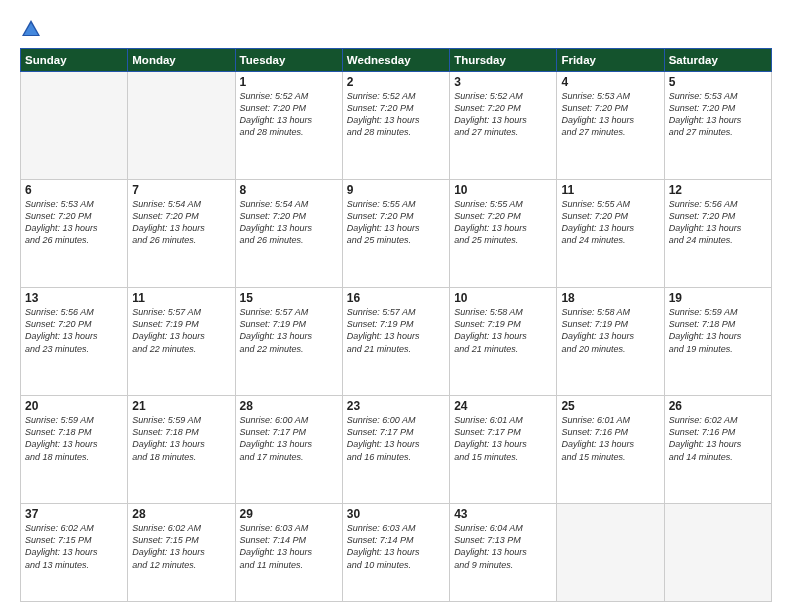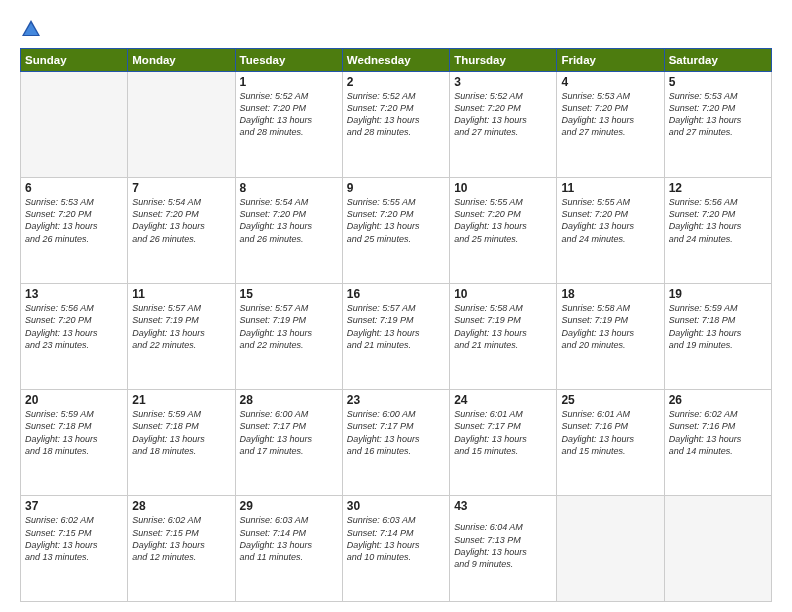--- a/index.html
+++ b/index.html
@@ -61,21 +61,21 @@
       color: #444;
     }
     .calendar {
       flex: 1;
       border: 1px solid #ccc;
       border-collapse: collapse;
       width: 100%;
       table-layout: fixed;
     }
     .calendar th {
-      background: #4d7c0f;
+      background: #14532d;
       color: #fff;
       font-size: 11.5px;
       font-weight: bold;
       padding: 5px 4px;
       text-align: left;
       border: 1px solid #2255aa;
     }
     .calendar td {
       border: 1px solid #ccc;
       vertical-align: top;
@@ -357,21 +357,21 @@
           </td>
           <td>
             <span class="day-num">30</span>
             <div class="day-info" style="white-space: pre-line;">Sunrise: 6:03 AM
 Sunset: 7:14 PM
 Daylight: 13 hours
 and 10 minutes.</div>
           </td>
           <td>
             <span class="day-num">43</span>
-            <div class="day-info" style="white-space: pre-line; margin-top: 8px;">Sunrise: 6:04 AM
+            <div class="day-info" style="white-space: pre-line;">Sunrise: 6:04 AM
 Sunset: 7:13 PM
 Daylight: 13 hours
 and 9 minutes.</div>
           </td>
           <td class="empty"></td>
           <td class="empty"></td>
         </tr>
       </tbody>
   </table>
 </div>

